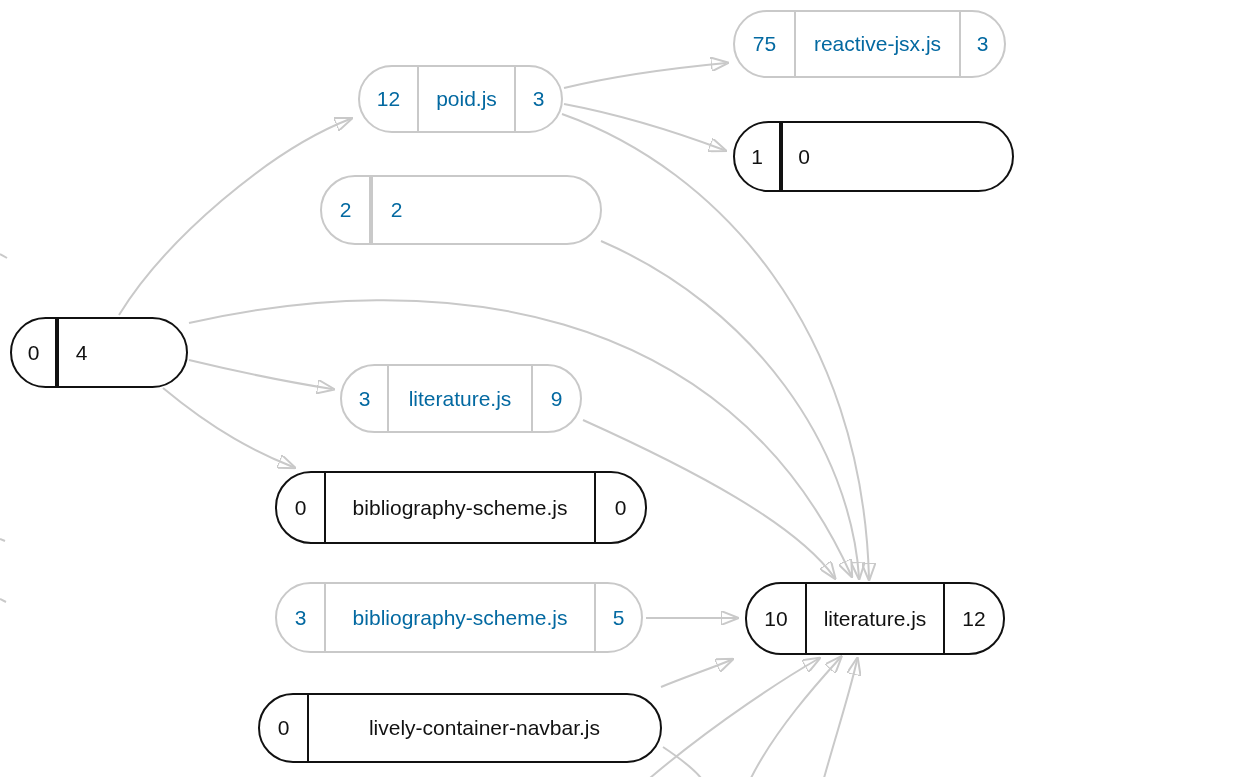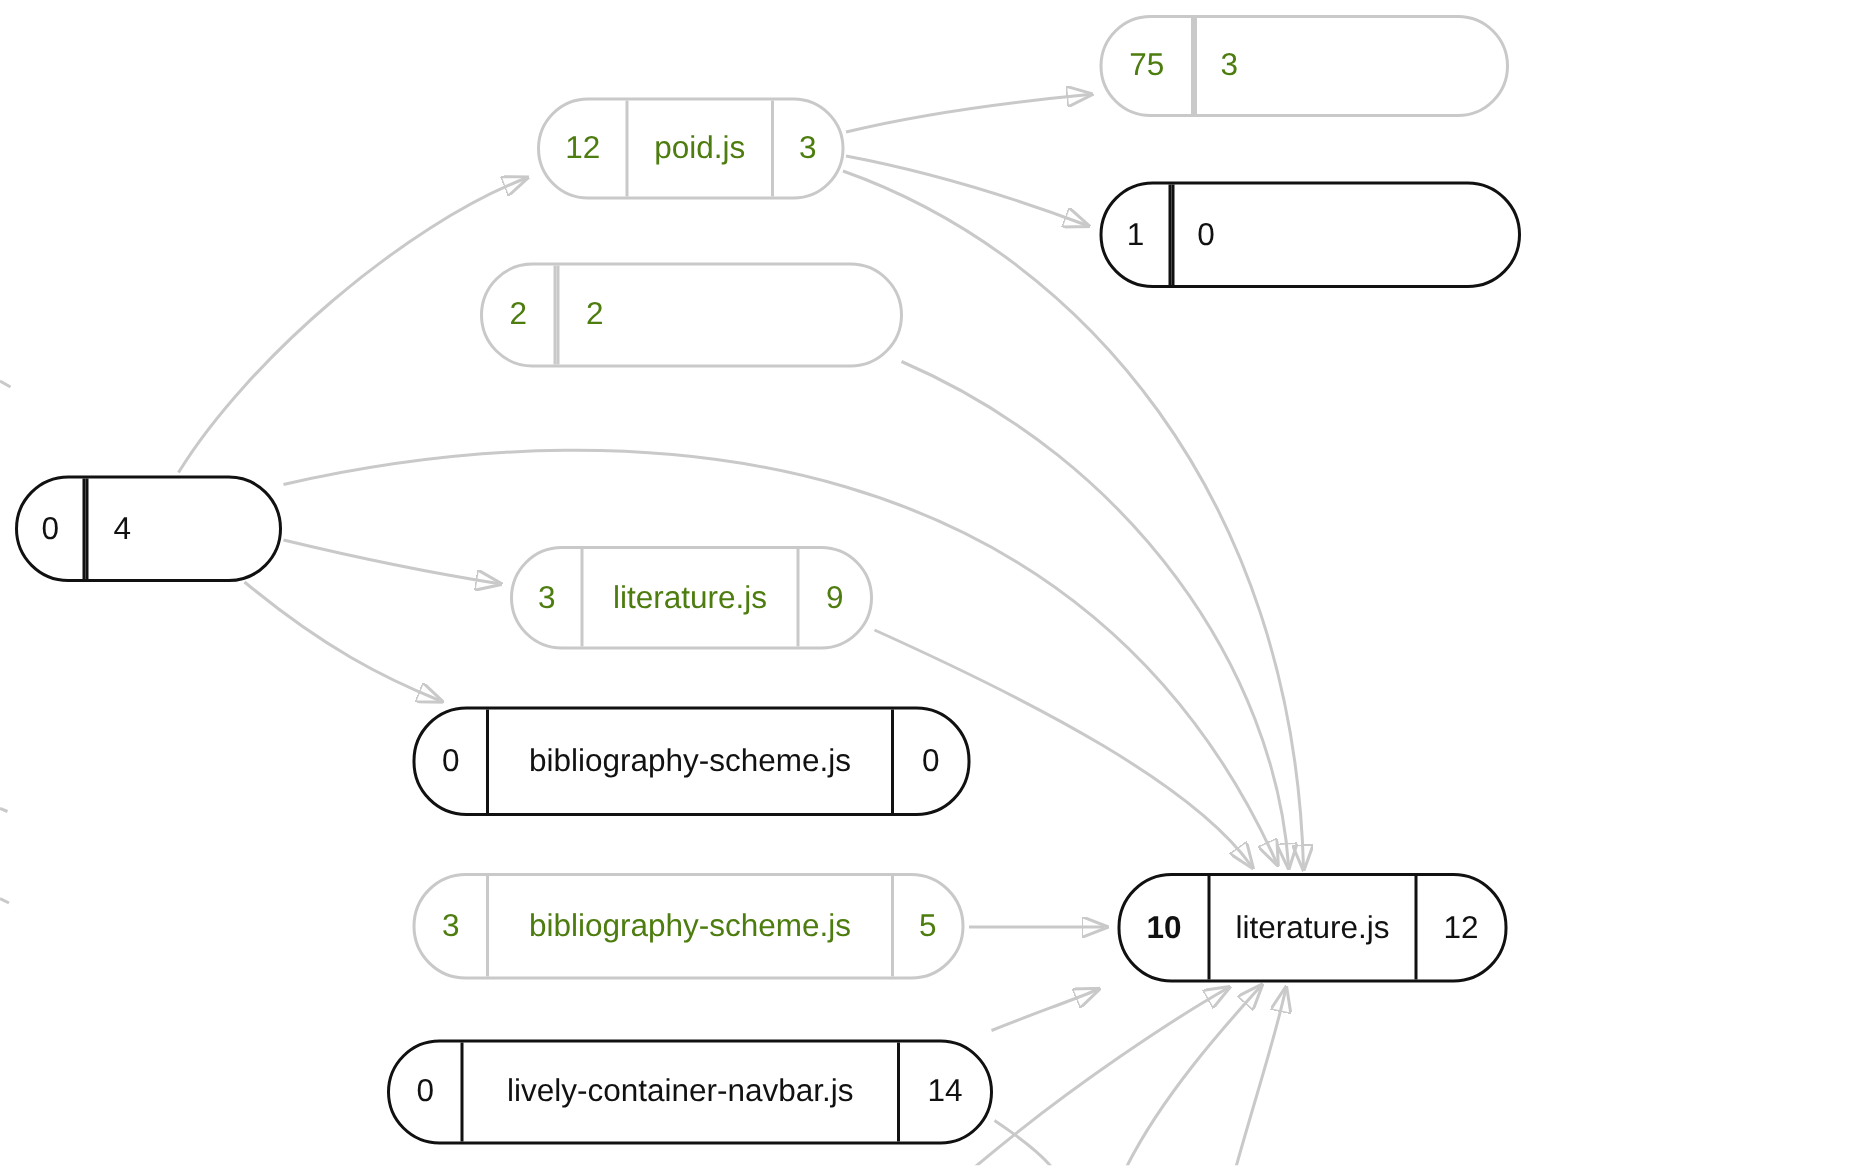--- a/index.html
+++ b/index.html
@@ -48,21 +48,21 @@
     padding: 0 14px;
   }
   .node.active {
     border: 2.5px solid #111111;
     color: #111111;
   }
   .node.active .cell-left  { border-right: 2.5px solid #111111; }
   .node.active .cell-right { border-left: 2.5px solid #111111; }
   .node.inactive {
     border: 2px solid #c9c9c9;
-    color: #4d7c0f;
+    color: #0369a1;
   }
   .node.inactive .cell-left  { border-right: 2px solid #c9c9c9; }
   .node.inactive .cell-right { border-left: 2px solid #c9c9c9; }
 </style>
 </head>
 <body>
 
 <div id="stage">
 
   <svg id="edge-layer" width="1239" height="777" viewBox="0 0 1239 777" xmlns="http://www.w3.org/2000/svg">
@@ -87,20 +87,21 @@
     <path d="M751,778 C776,728 822,678 840,658" marker-end="url(#arrow)"></path>
     <path d="M824,778 C838,728 850,692 857,660" marker-end="url(#arrow)"></path>
     <path d="M663,747 C678,757 692,767 701,778"></path>
     <path d="M0,254 L7,258"></path>
     <path d="M0,539 L5,541"></path>
     <path d="M0,599 L6,602"></path>
   </svg>
 
   <div class="node inactive" style="left:733px; top:10px; width:273px; height:68px;">
     <span class="cell cell-left" style="width:59px;">75</span>
+    <span class="cell label">reactive-jsx.js</span>
     <span class="cell cell-right" style="width:43px;">3</span>
   </div>
 
   <div class="node inactive" style="left:358px; top:65px; width:205px; height:68px;">
     <span class="cell cell-left" style="width:57px;">12</span>
     <span class="cell label">poid.js</span>
     <span class="cell cell-right" style="width:45px;">3</span>
   </div>
 
   <div class="node active" style="left:733px; top:121px; width:281px; height:71px;">
@@ -130,24 +131,23 @@
     <span class="cell cell-right" style="width:49px;">0</span>
   </div>
 
   <div class="node inactive" style="left:275px; top:582px; width:368px; height:71px;">
     <span class="cell cell-left" style="width:47px;">3</span>
     <span class="cell label">bibliography-scheme.js</span>
     <span class="cell cell-right" style="width:45px;">5</span>
   </div>
 
   <div class="node active" style="left:745px; top:582px; width:260px; height:73px;">
-    <span class="cell cell-left" style="width:58px;font-weight:bold;">10</span>
+    <span class="cell cell-left" style="width:58px;">10</span>
     <span class="cell label">literature.js</span>
     <span class="cell cell-right" style="width:58px;">12</span>
   </div>
 
   <div class="node active" style="left:258px; top:693px; width:404px; height:70px;">
     <span class="cell cell-left" style="width:47px;">0</span>
     <span class="cell label">lively-container-navbar.js</span>
-    <span class="cell cell-right" style="width:60px;">14</span>
   </div>
 
 </div>
 
 </body></html>

